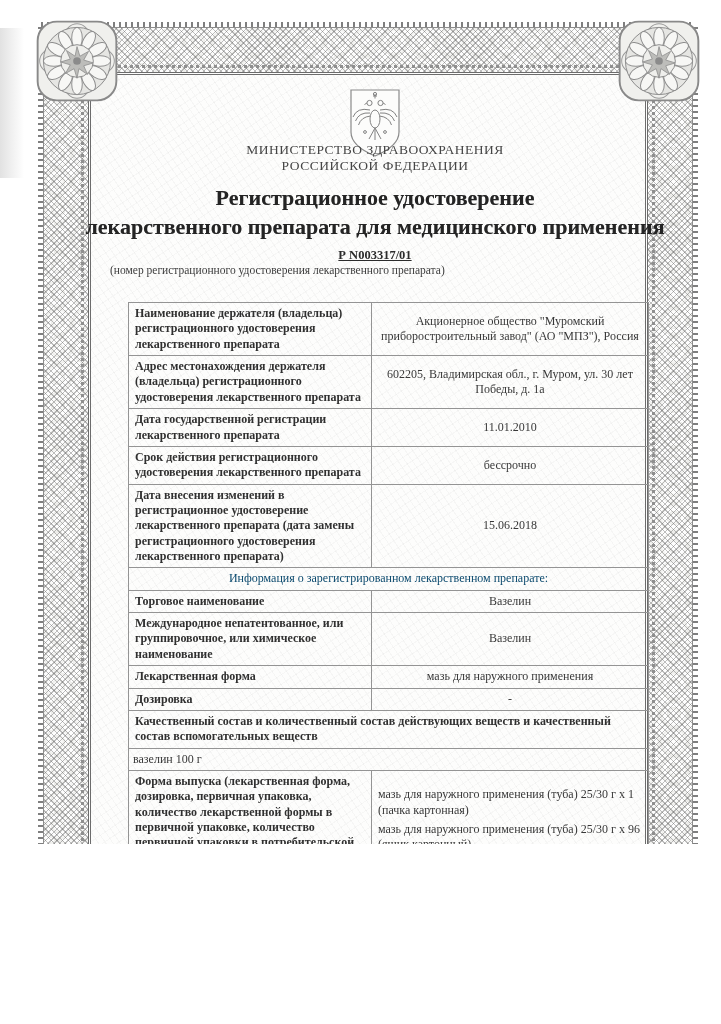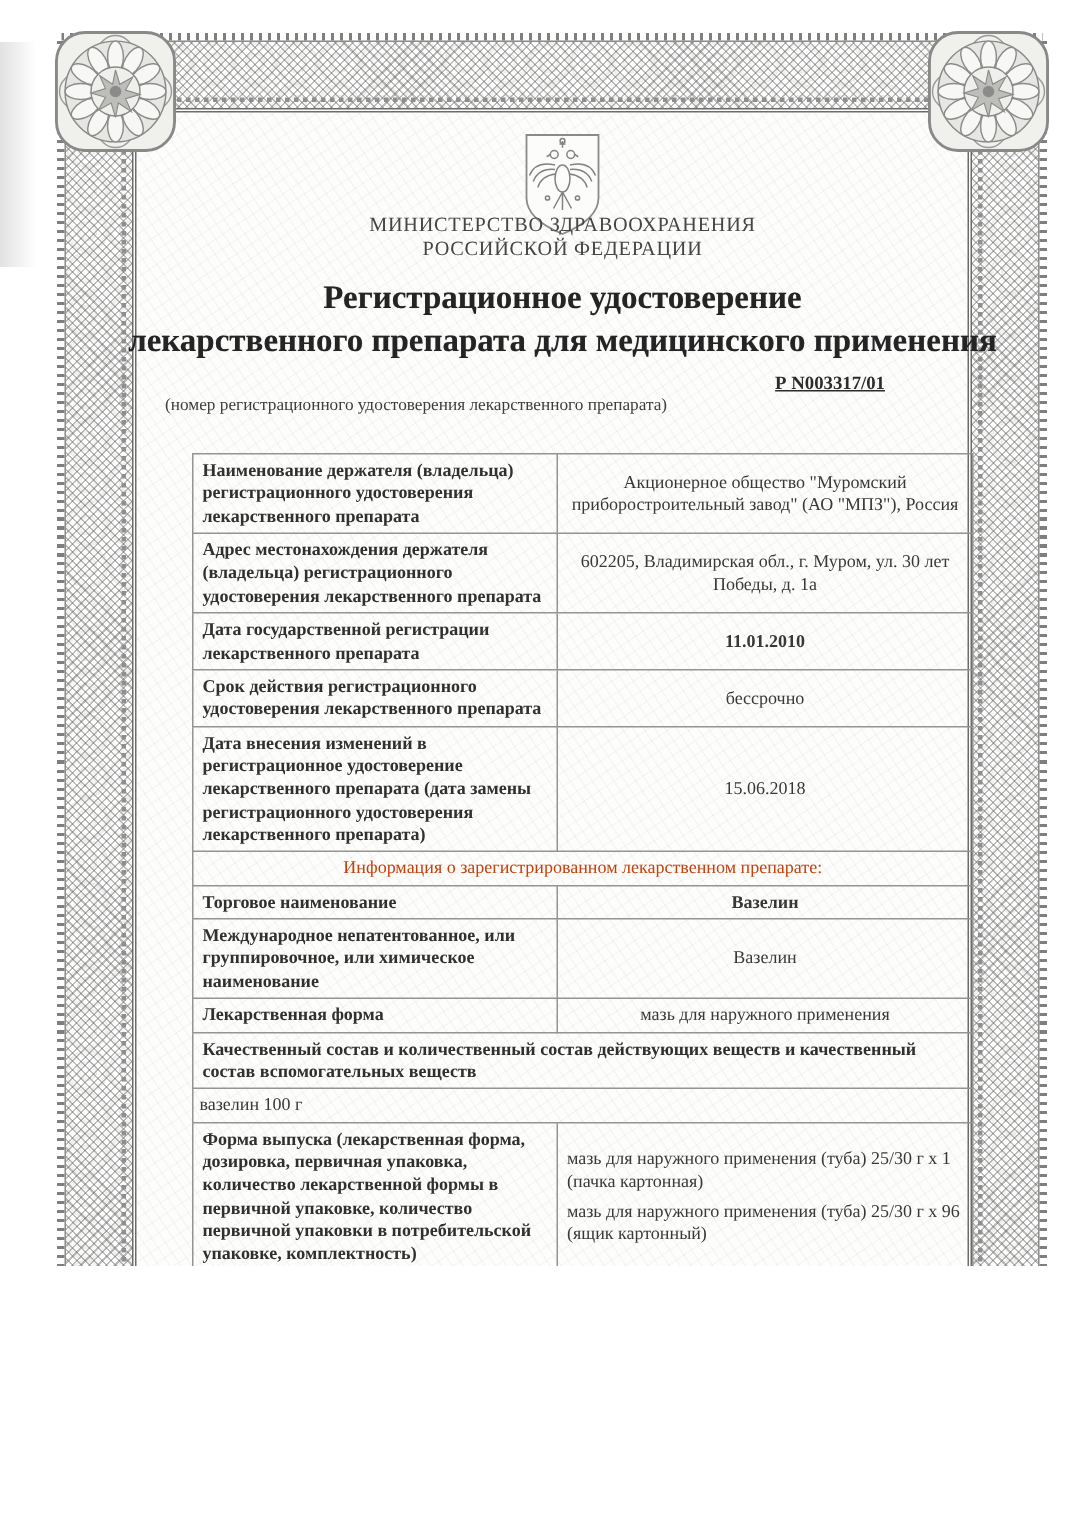--- a/index.html
+++ b/index.html
@@ -30,34 +30,34 @@
   .rosette.bl{left:-9px;bottom:-9px;} .rosette.br{right:-9px;bottom:-9px;}
 
   
   .content{position:absolute;inset:0;z-index:2;}
   .arms{position:absolute;left:343px;top:86px;}
   .ministry{position:absolute;left:110px;top:142px;width:530px;text-align:center;
             font-size:13.5px;letter-spacing:.5px;color:#454545;line-height:1.22;}
   .doc-title{position:absolute;left:80px;top:184px;width:590px;text-align:center;
              font-weight:bold;font-size:22px;color:#242424;line-height:1.3;
              text-shadow:0 0 .5px rgba(40,40,40,.4);}
-  .reg-num{position:absolute;left:160px;top:248px;width:430px;text-align:right;
+  .reg-num{position:absolute;left:160px;top:248px;width:430px;text-align:center;
            font-weight:bold;font-size:12.5px;color:#2c2c2c;text-decoration:underline;}
   .reg-cap{position:absolute;left:110px;top:264px;width:530px;
            font-size:11.5px;color:#3d3d3d;}
 
   table.reg{position:absolute;left:128px;top:302px;width:520px;border-collapse:collapse;
             table-layout:fixed;font-size:12px;line-height:1.28;color:#333;}
   table.reg col.c1{width:243px;} table.reg col.c2{width:277px;}
   table.reg td{border:1px solid #949494;padding:3px 6px;vertical-align:middle;}
   td.lbl{font-weight:bold;color:#303030;padding-left:4px;}
   td.val{text-align:center;color:#383838;}
-  td.val.vb{font-weight:bold;}
+  td.val.vb{font-weight:normal;}
   td.val-left{text-align:left;color:#383838;}
-  td.section{text-align:center;font-weight:normal;color:#c2410c;}
+  td.section{text-align:center;font-weight:normal;color:#0c4a6e;}
   td .p2{margin-top:4px;}
 
   .serial{position:absolute;left:556px;top:894px;font-family:"DejaVu Serif", serif;
           font-size:15px;letter-spacing:3px;color:#454545;text-align:right;}
   .scan-line{position:absolute;left:0;top:1015px;width:721px;height:4px;background:#1b1b1b;z-index:3;}
   .scan-shadow{position:absolute;left:0;top:28px;width:24px;height:150px;z-index:0;
                background:linear-gradient(90deg, rgba(190,190,190,.45), rgba(190,190,190,0));}
   svg .ln{fill:none;stroke:#828282;stroke-width:1;}
 </style>
 </head>
@@ -187,20 +187,24 @@
         </tr>
         <tr>
           <td class="lbl">Международное непатентованное, или группировочное, или химическое наименование</td>
           <td class="val">Вазелин</td>
         </tr>
         <tr>
           <td class="lbl">Лекарственная форма</td>
           <td class="val">мазь для наружного применения</td>
         </tr>
         <tr>
+          <td class="lbl">Дозировка</td>
+          <td class="val">-</td>
+        </tr>
+        <tr>
           <td class="lbl" colspan="2">Качественный состав и количественный состав действующих веществ и качественный состав вспомогательных веществ</td>
         </tr>
         <tr>
           <td class="val-left" colspan="2" style="padding-left:4px">вазелин 100 г</td>
         </tr>
         <tr>
           <td class="lbl">Форма выпуска (лекарственная форма, дозировка, первичная упаковка, количество лекарственной формы в первичной упаковке, количество первичной упаковки в потребительской упаковке, комплектность)</td>
           <td class="val-left">
             <div>мазь для наружного применения (туба) 25/30 г х 1 (пачка картонная)</div>
             <div class="p2">мазь для наружного применения (туба) 25/30 г х 96 (ящик картонный)</div>

